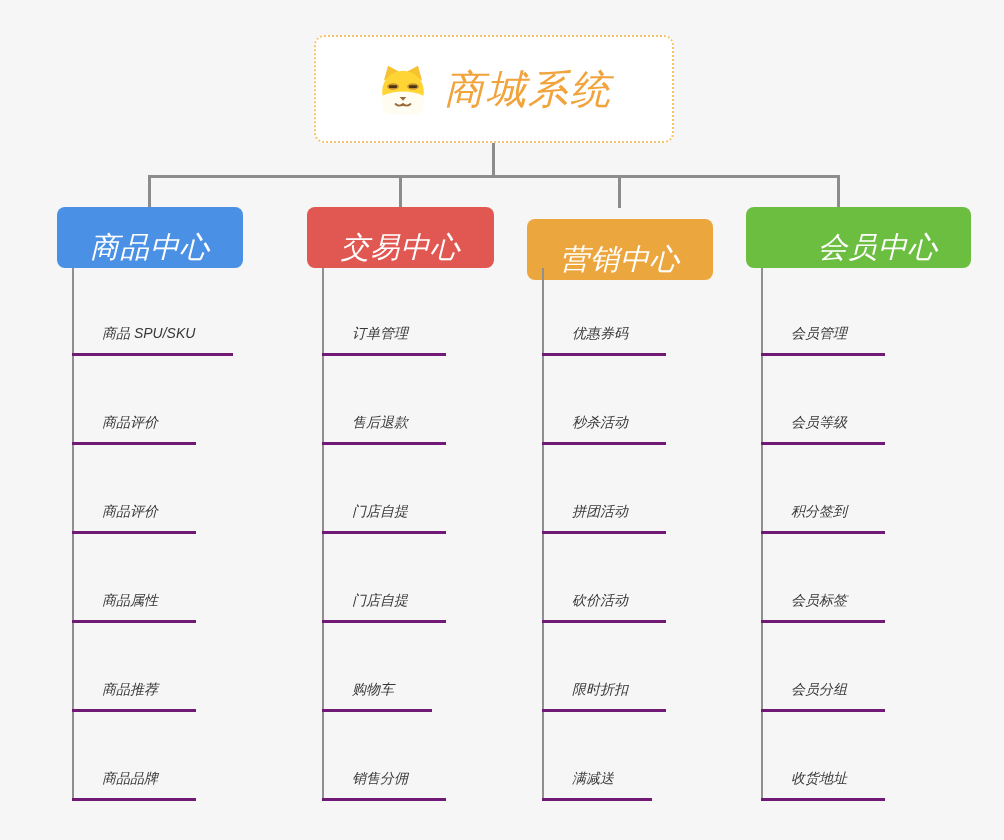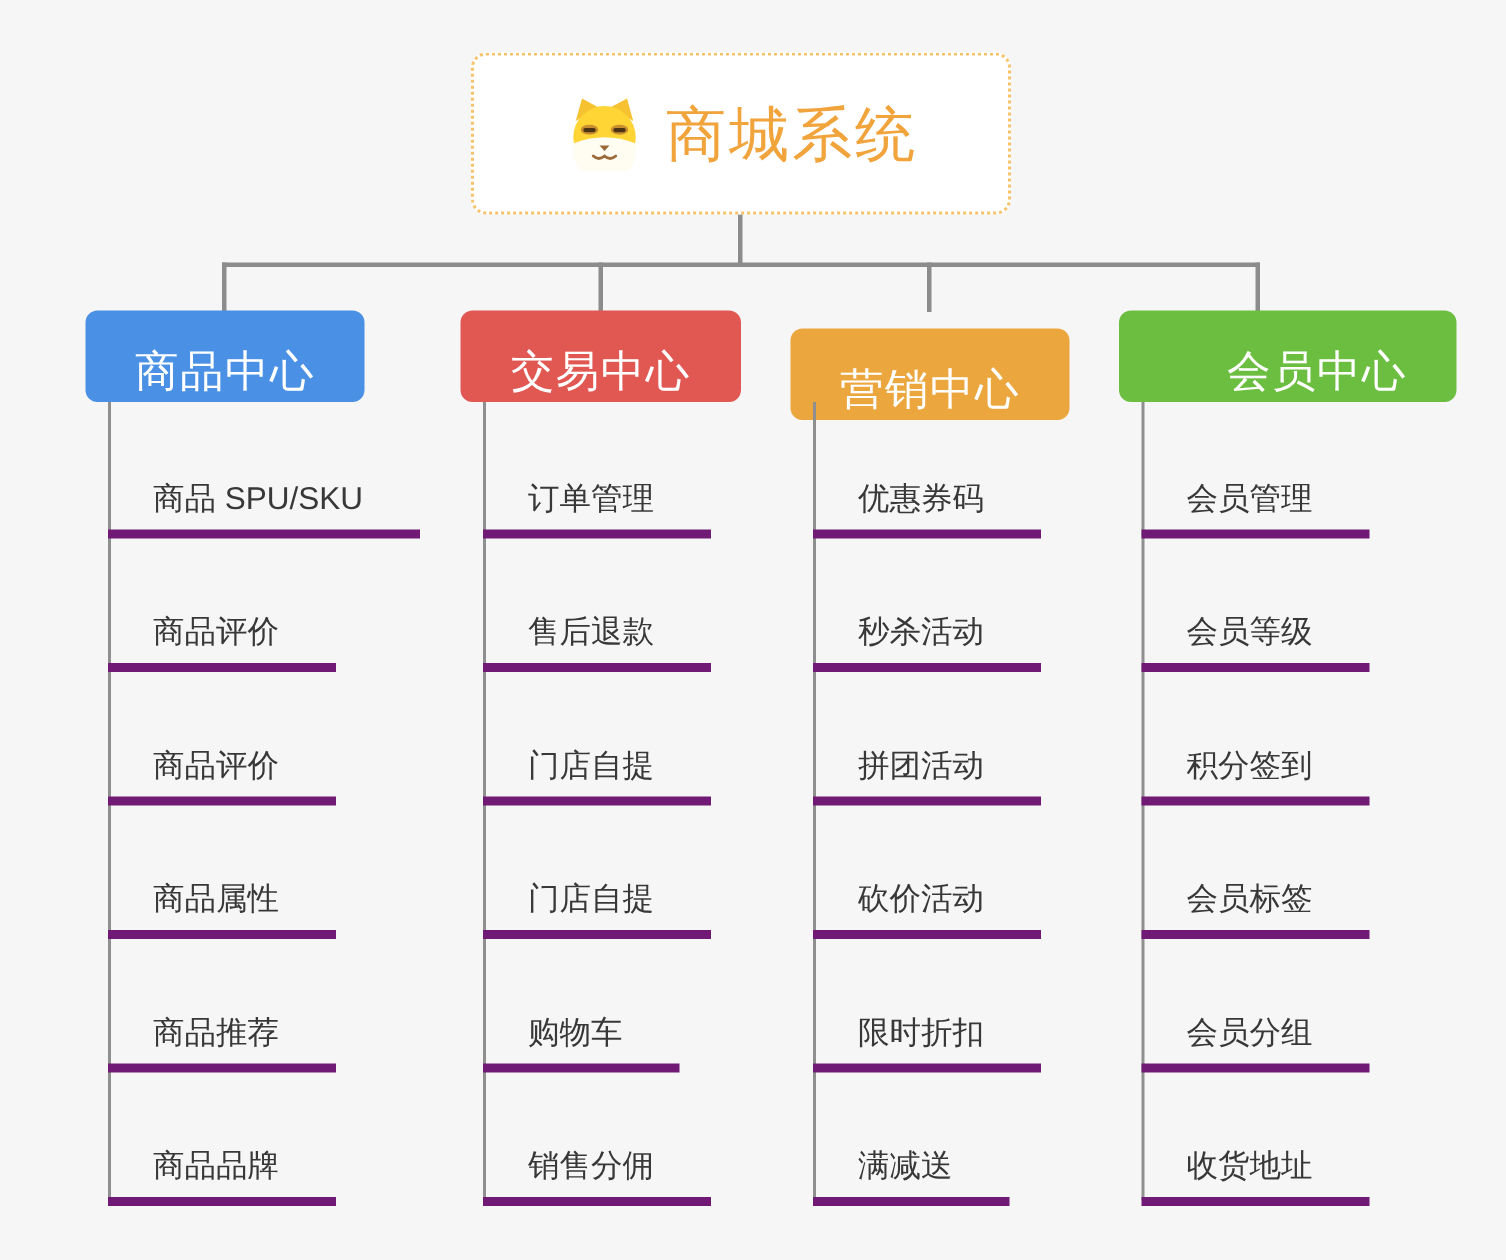--- a/index.html
+++ b/index.html
@@ -8,20 +8,21 @@
     width: 1004px;
     height: 840px;
     background: #f6f6f6;
     font-family: "Liberation Sans", sans-serif;
     overflow: hidden;
   }
   .canvas {
     position: relative;
     width: 1004px;
     height: 840px;
+    font-style: italic;
   }
   
   .line {
     position: absolute;
     background: #8c8c8c;
   }
   
   .root {
     position: absolute;
     left: 314px;
@@ -64,22 +65,22 @@
     width: 2px;
     height: 532px;
     background: #8f8f8f;
   }
   
   .leaf {
     position: absolute;
     height: 40px;
     line-height: 40px;
     padding: 0 38px 0 30px;
-    border-bottom: 6px solid #701a75;
-    font-size: 21px;
+    border-bottom: 3px solid #701a75;
+    font-size: 14px;
     color: #383838;
     white-space: nowrap;
   }
 </style>
 </head>
 <body>
 
 <div class="canvas">
 
   <div class="line" style="left: 492px; top: 143px; width: 3px; height: 35px; background: rgb(140, 140, 140);"></div>

